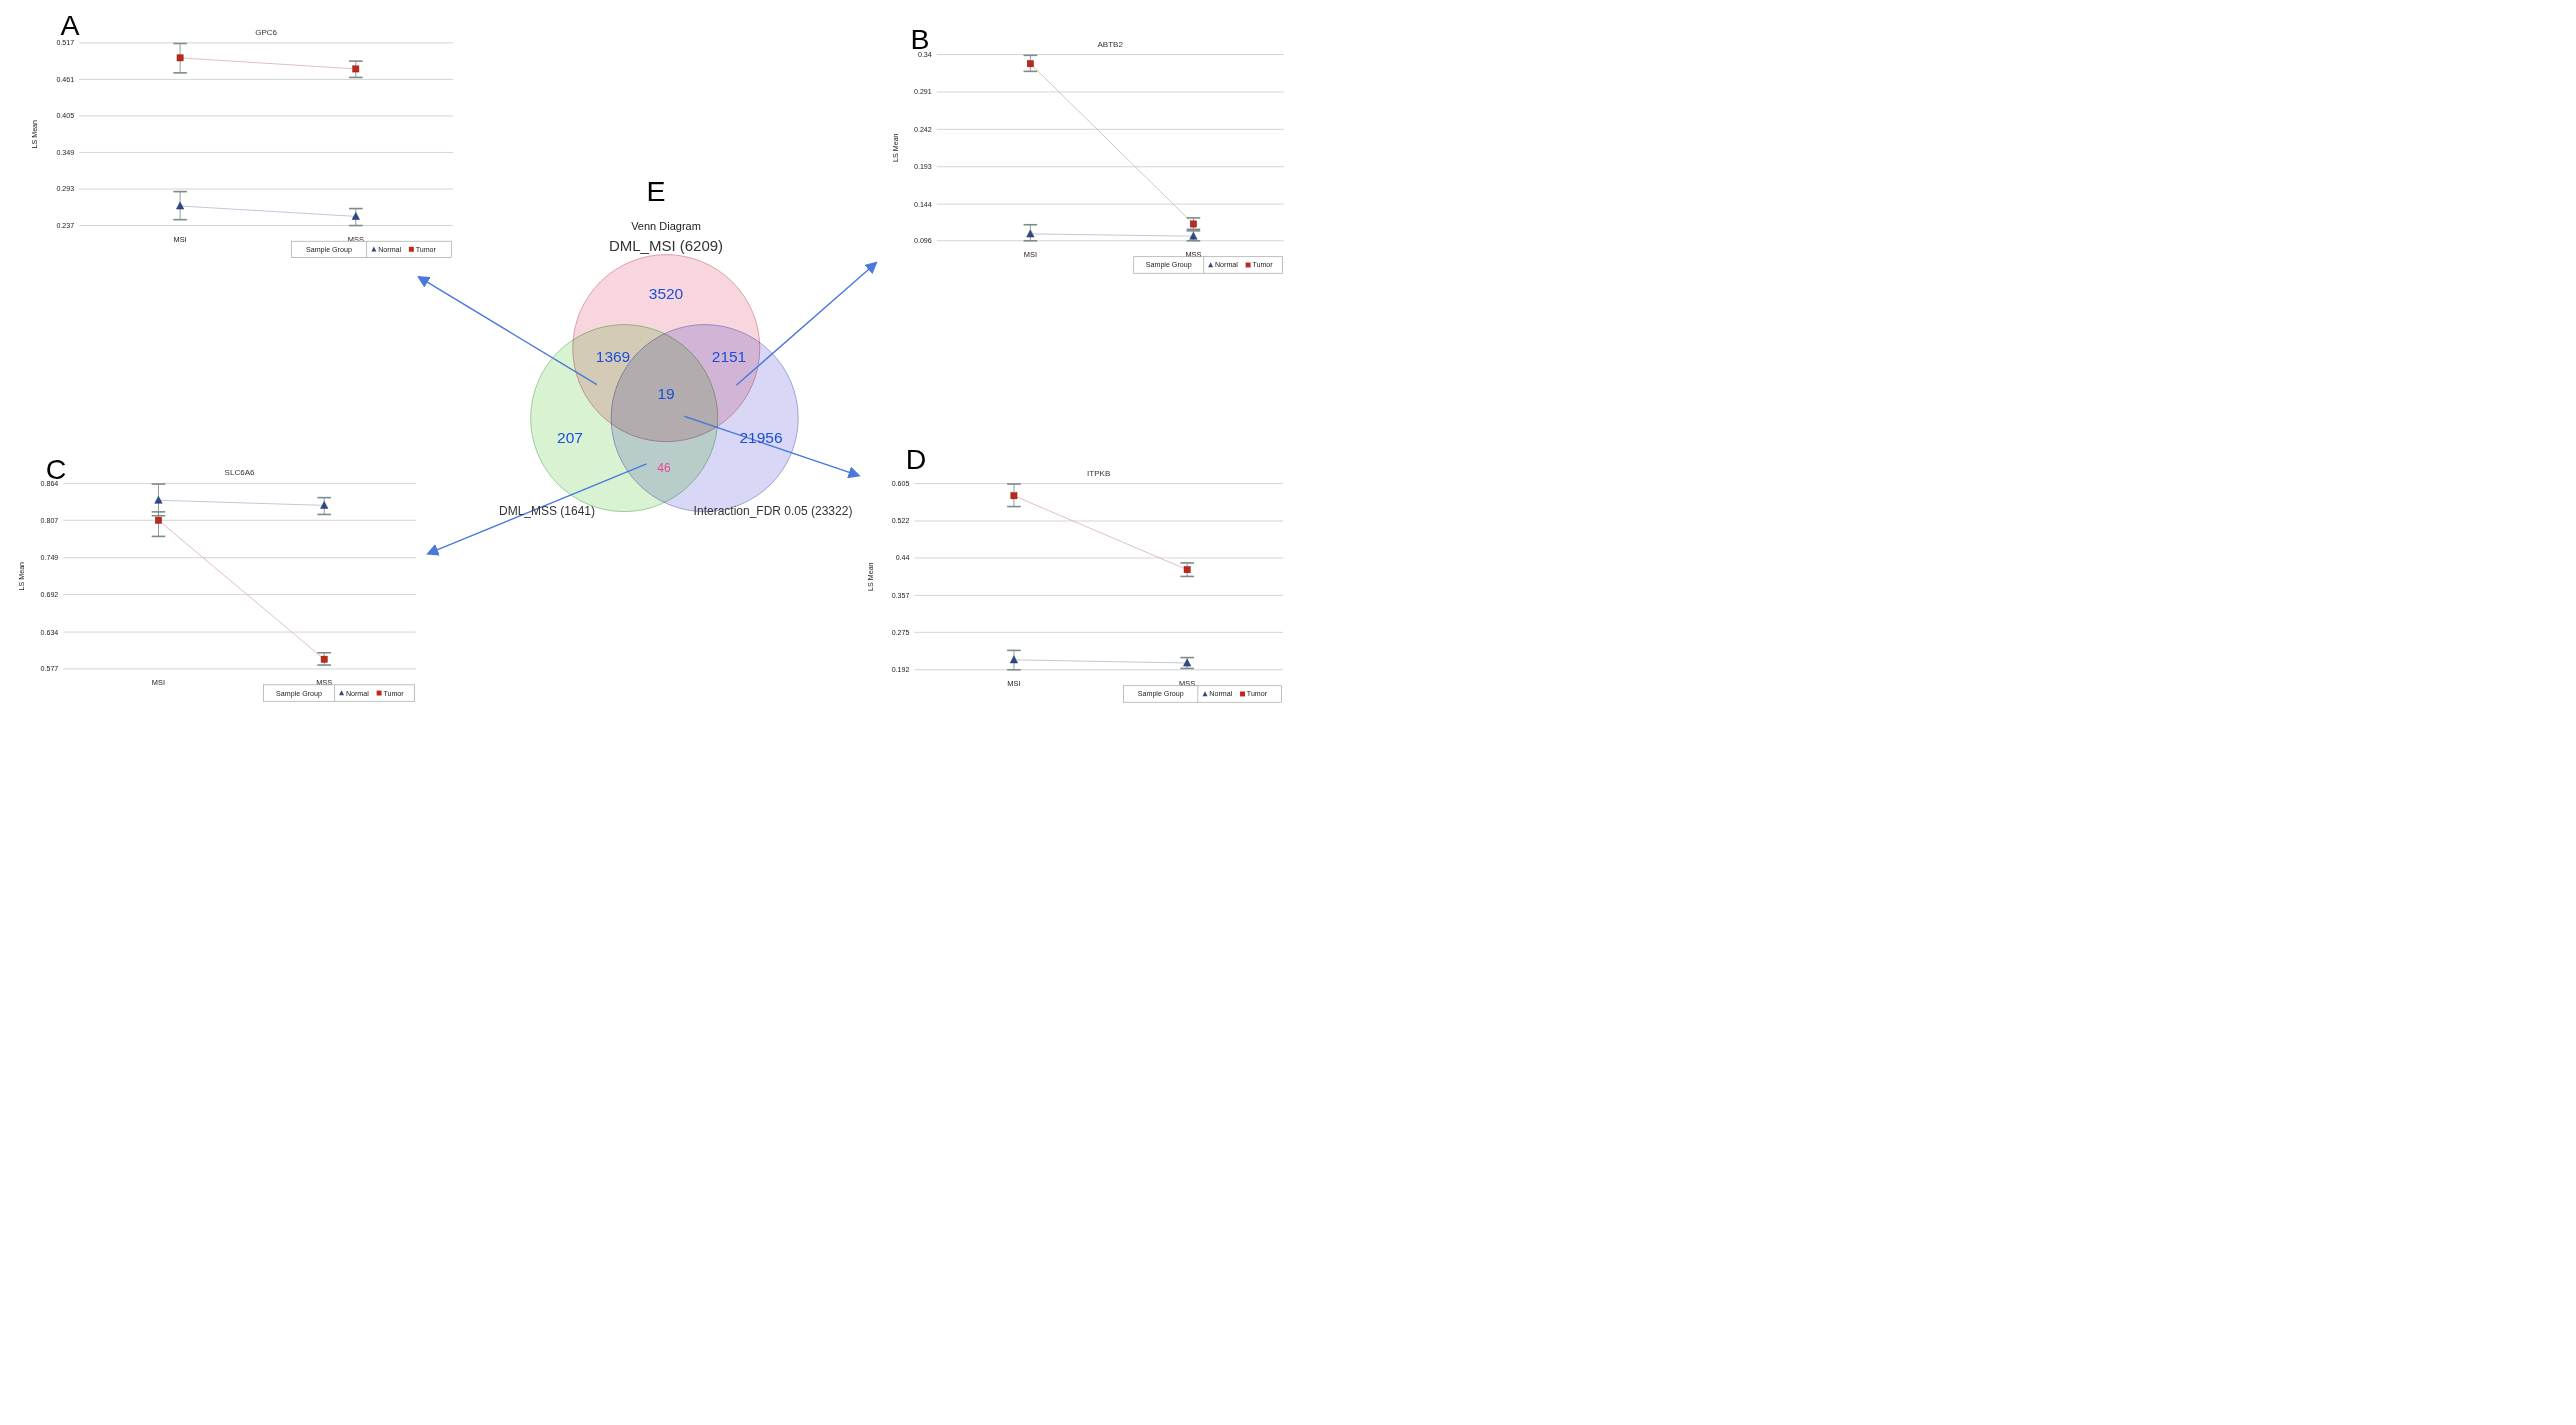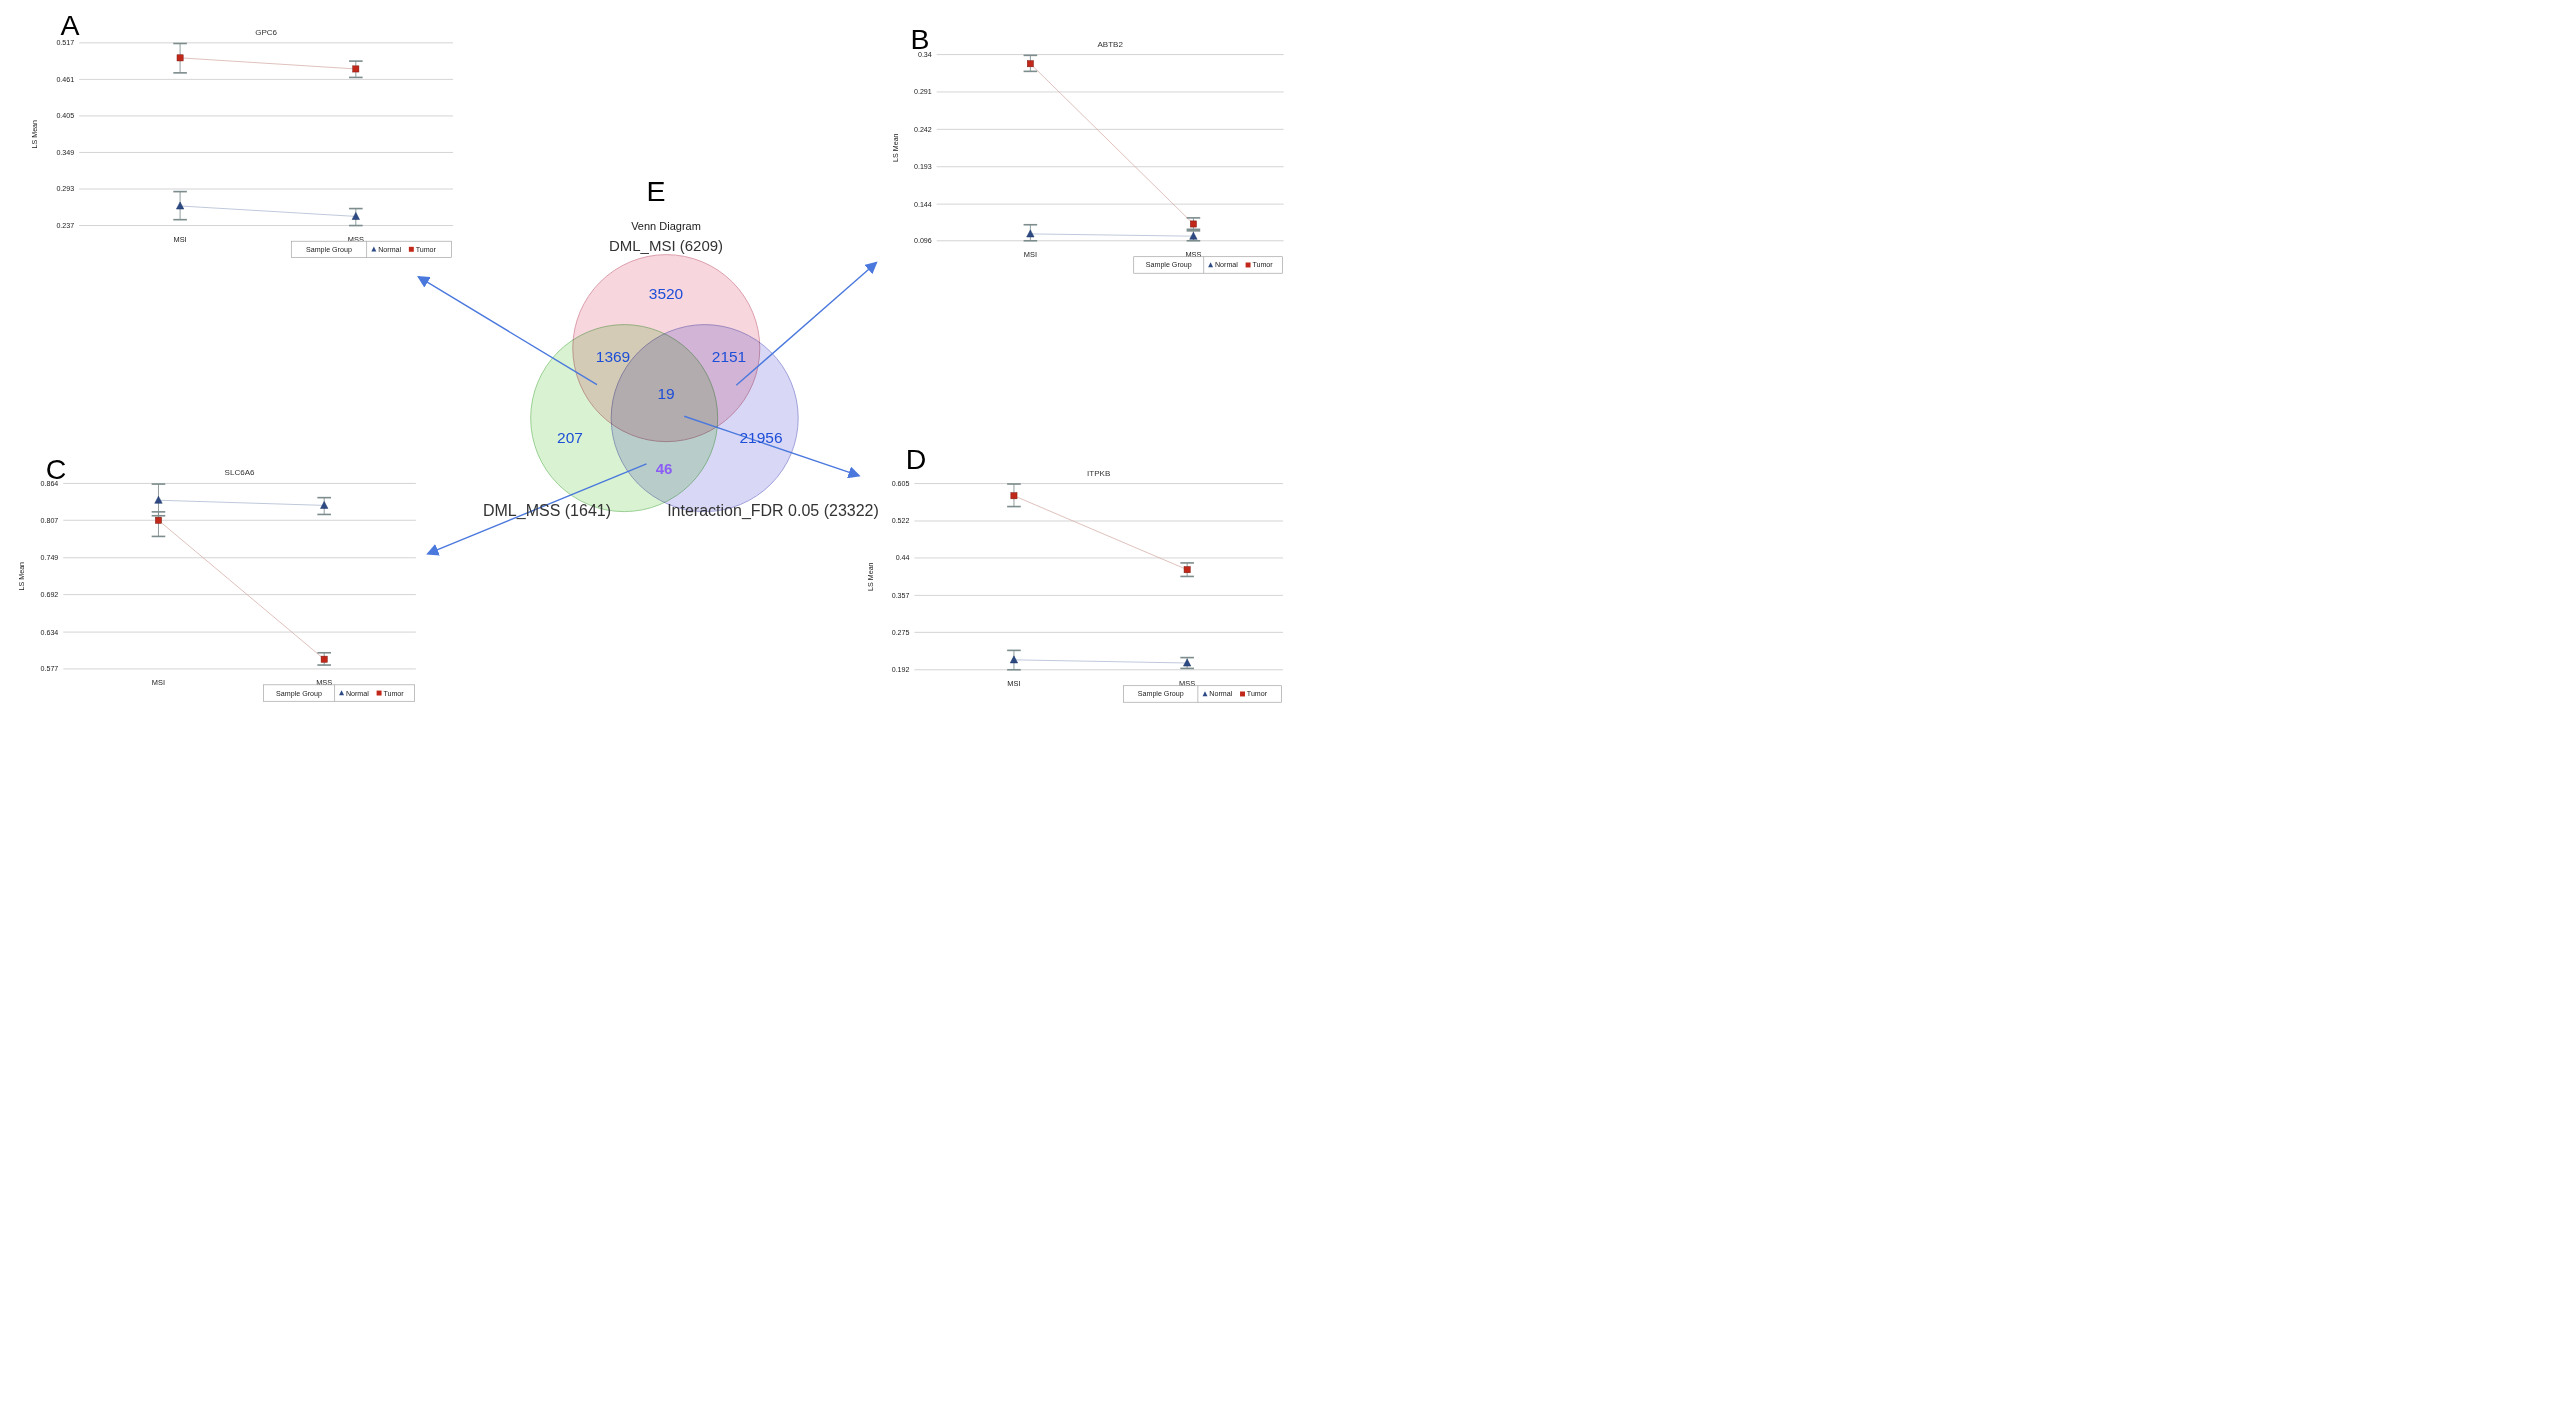--- a/index.html
+++ b/index.html
@@ -4,22 +4,22 @@
 <style>
   html,body{margin:0;padding:0;background:#ffffff;}
   .canvas{position:relative;width:1288px;height:713px;background:#fff;overflow:hidden;
           font-family:"Liberation Sans",sans-serif;color:#111;}
   .panel-letter{position:absolute;transform:translate(-50%,-50%);font-size:28.5px;color:#000;
                 font-family:"Liberation Sans",sans-serif;}
   .vtext{position:absolute;transform:translate(-50%,-50%);white-space:nowrap;}
   .venn-title{font-size:11px;color:#1a1a1a;}
   .venn-subtitle{font-size:15px;color:#333;}
   .venn-count{font-size:15.5px;color:#1d4ed8;}
-  .venn-count-small{font-size:15px;color:#8b5cf6;font-weight:bold;}
-  .venn-set-label{font-size:16px;color:#333;}
+  .venn-count-small{font-size:12px;color:#ec4899;}
+  .venn-set-label{font-size:12px;color:#333;}
   svg{display:block;}
   svg text{font-family:"Liberation Sans",sans-serif;}
   .chart{position:absolute;}
   .overlay-svg{position:absolute;left:0;top:0;pointer-events:none;}
 </style>
 </head>
 <body>
 
 <div class="canvas">
 

